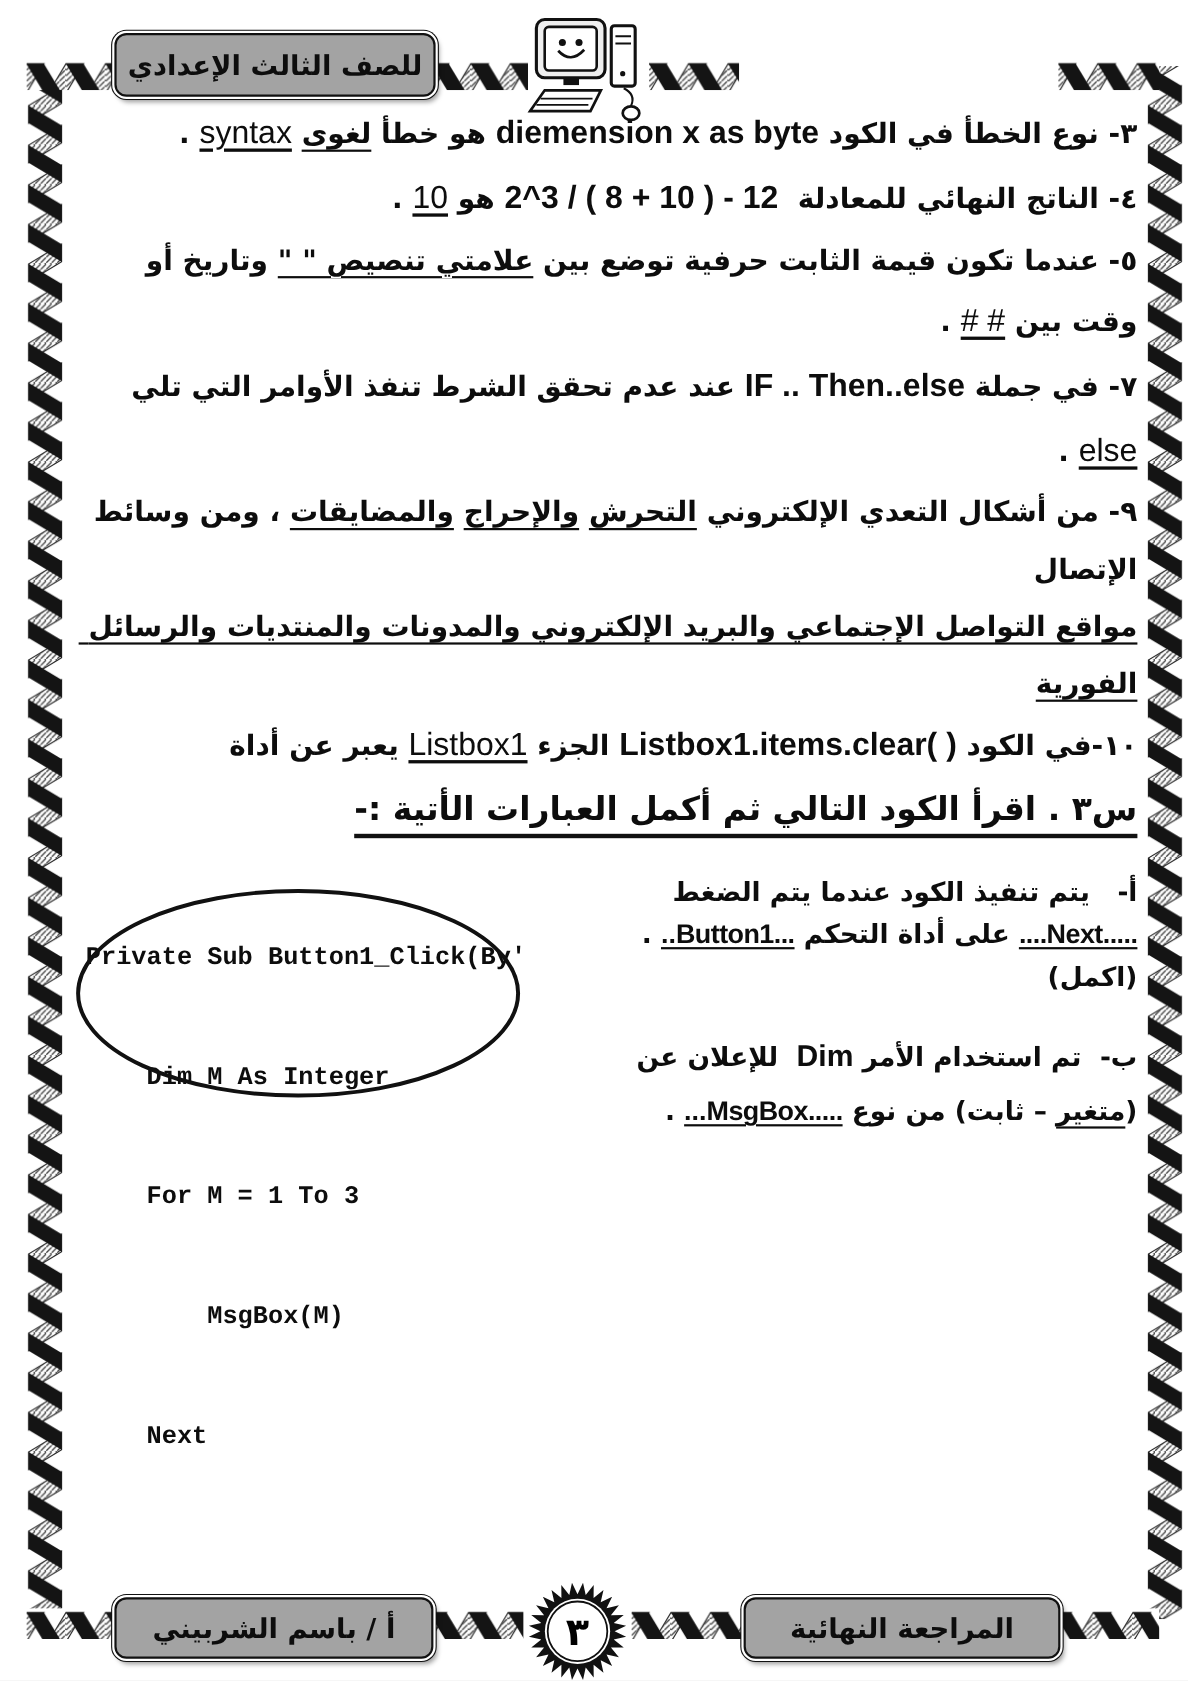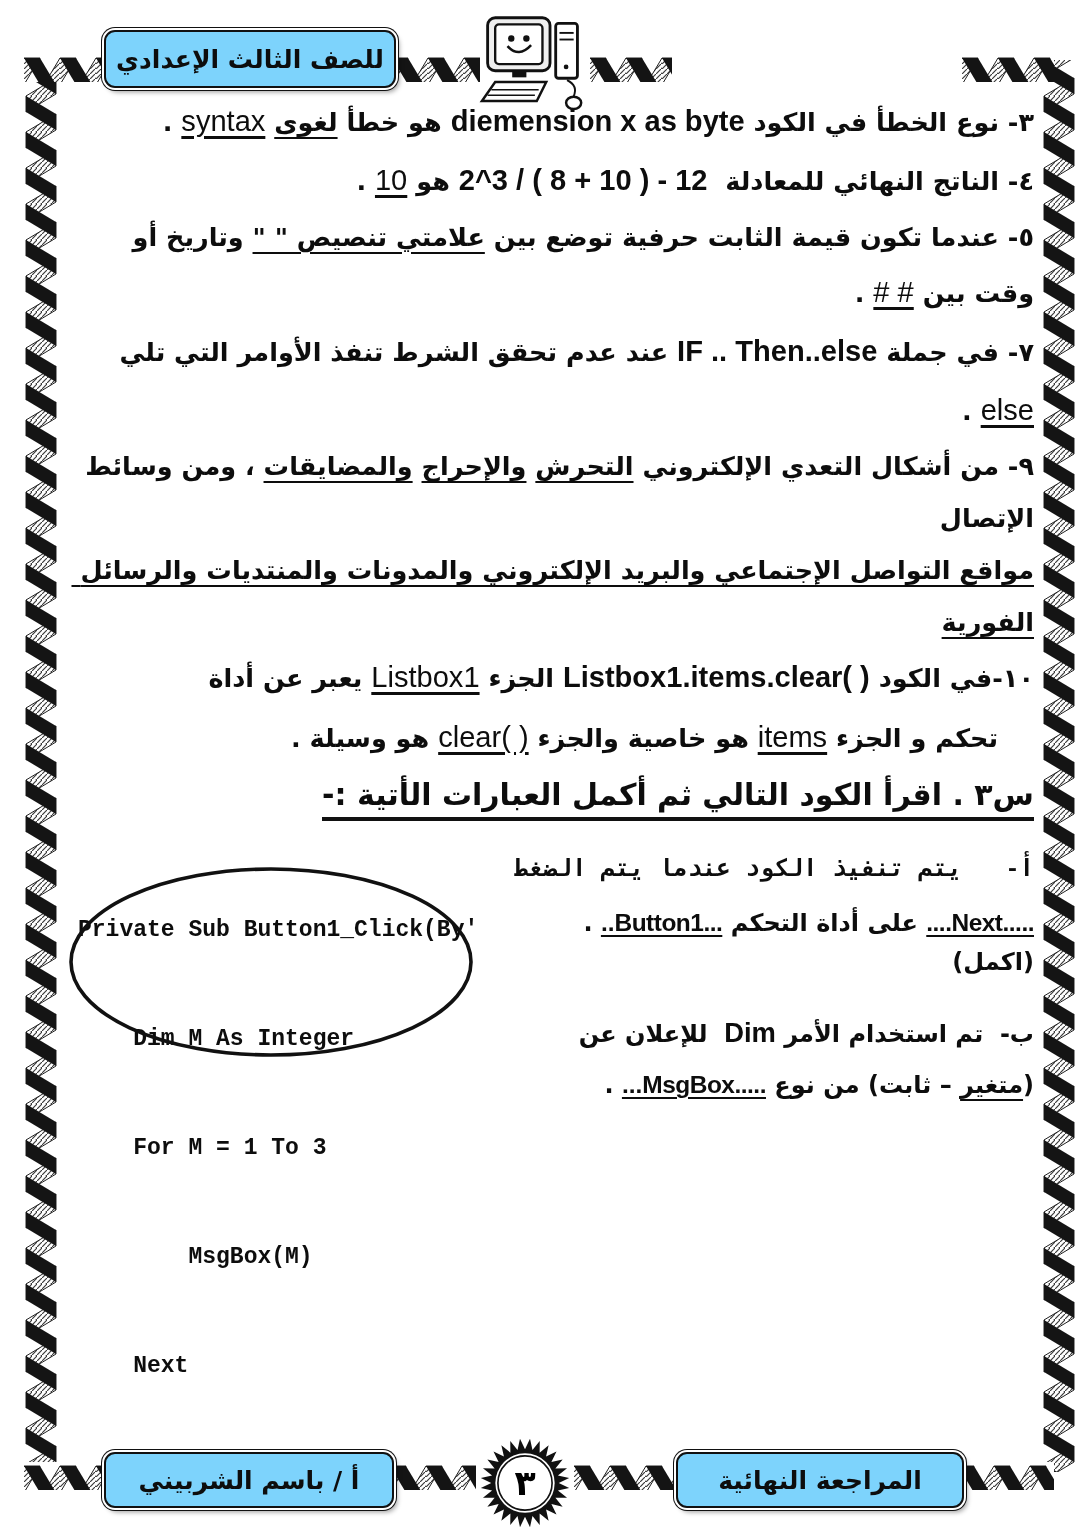--- a/index.html
+++ b/index.html
@@ -6,21 +6,21 @@
   .page{position:relative;width:1080px;height:1528px;margin:0 auto;background:#fff;overflow:hidden;
         font-family:"DejaVu Sans",sans-serif;color:#0d0d0d;}
   
   .rib{position:absolute;}
   .rib svg{display:block;width:100%;height:100%;}
   .rib-left{left:22px;top:60px;width:38px;height:1412px;}
   .rib-right{left:1040px;top:60px;width:38px;height:1412px;}
   .chain{position:absolute;height:28px;}
   .chain svg{display:block;width:100%;height:100%;}
   
-  .banner{position:absolute;background:#7dd3fc;border:2px solid #111;border-radius:11px;
+  .banner{position:absolute;background:#a3a3a3;border:2px solid #111;border-radius:11px;
           box-shadow:0 0 0 2px #fff,0 0 0 3px #111,3px 4px 5px rgba(0,0,0,.4);
           display:flex;align-items:center;justify-content:center;
           font-weight:bold;font-size:25px;}
   
   .main{position:absolute;left:78px;right:46px;top:92px;direction:rtl;text-align:right;}
   .q-line{font-size:25.5px;font-weight:bold;line-height:2.04;margin:0;}
   .run{white-space:pre-wrap;}
   .r-u{text-decoration:underline;text-decoration-thickness:2.2px;text-underline-offset:6px;}
   .r-code{font-family:"Liberation Sans",sans-serif;direction:ltr;unicode-bidi:isolate;font-weight:bold;font-size:1.14em;}
   .r-codeu{font-family:"Liberation Sans",sans-serif;direction:ltr;unicode-bidi:isolate;font-weight:normal;font-size:1.14em;
@@ -31,21 +31,21 @@
   .sec-title{display:inline-block;font-size:30px;font-weight:900;letter-spacing:-.5px;
              border-bottom:4px solid #111;padding-bottom:5px;}
   
   .s3{display:flex;direction:ltr;gap:14px;margin-top:6px;}
   .codeblock{font-family:"Liberation Mono","DejaVu Sans Mono",monospace;font-weight:bold;
              direction:ltr;text-align:left;font-size:23px;line-height:1.58;white-space:pre;}
   .code1-wrap{position:relative;width:402px;flex:0 0 402px;padding-top:4px;}
   .circle-annot{position:absolute;left:-14px;top:28px;width:414px;height:198px;pointer-events:none;}
   .s3-items{flex:1;direction:rtl;text-align:right;font-size:24px;font-weight:bold;padding-top:16px;}
   .s3-items .q-line{font-size:24px;line-height:1.6;}
-  .mb10{margin-bottom:14px;font-family:Liberation Mono, monospace;} .mb22{margin-bottom:30px;} .mb8{margin-bottom:10px;}
+  .mb10{} .mb22{margin-bottom:30px;} .mb8{margin-bottom:10px;}
   
   .star-wrap{position:absolute;left:480px;top:1438px;width:90px;height:90px;}
   .star-wrap svg{display:block;width:100%;height:100%;}
   .star-num{font-family:"DejaVu Sans",sans-serif;font-weight:bold;font-size:34px;}
   .computer{position:absolute;left:474px;top:14px;width:118px;height:104px;}
 </style>
 </head>
 <body>
 
 <div class="page">
@@ -126,21 +126,20 @@
   </svg>
 
   <div class="main">
     <p class="q-line"><span class="run">٣- نوع الخطأ في الكود </span><span class="run r-code">diemension x as byte</span><span class="run"> هو خطأ </span><span class="run r-u">لغوى</span><span class="run"> </span><span class="run r-codeu">syntax</span><span class="run"> .</span></p>
     <p class="q-line"><span class="run">٤- الناتج النهائي للمعادلة  </span><span class="run r-code">2^3 / ( 8 + 10 ) - 12</span><span class="run"> هو </span><span class="run r-codeu">10</span><span class="run"> .</span></p>
     <p class="q-line"><span class="run">٥- عندما تكون قيمة الثابت حرفية توضع بين </span><span class="run r-u">علامتي تنصيص " "</span><span class="run"> وتاريخ أو وقت بين </span><span class="run r-codeu"># #</span><span class="run"> .</span></p>
     <p class="q-line"><span class="run">٧- في جملة </span><span class="run r-code">IF .. Then..else</span><span class="run"> عند عدم تحقق الشرط تنفذ الأوامر التي تلي </span><span class="run r-codeu">else</span><span class="run"> .</span></p>
     <p class="q-line"><span class="run">٩- من أشكال التعدي الإلكتروني </span><span class="run r-u">التحرش</span><span class="run"> </span><span class="run r-u">والإحراج</span><span class="run"> </span><span class="run r-u">والمضايقات</span><span class="run"> ، ومن وسائط الإتصال</span></p>
     <p class="q-line"><span class="run r-u">مواقع التواصل الإجتماعي والبريد الإلكتروني والمدونات والمنتديات والرسائل الفورية</span></p>
     <p class="q-line"><span class="run">١٠-في الكود </span><span class="run r-code">Listbox1.items.clear( )</span><span class="run"> الجزء </span><span class="run r-codeu">Listbox1</span><span class="run"> يعبر عن أداة</span></p>
-    <p class="q-line" style="padding-right:36px;"><span class="run">تحكم و الجزء </span><span class="run r-codeu">items</span><span class="run"> هو خاصية والجزء </span><span class="run r-codeu">clear( )</span><span class="run"> هو وسيلة .</span></p>
 
     <div class="sec-title-wrap">
       <span class="sec-title">س٣ . اقرأ الكود التالي ثم أكمل العبارات الأتية :-</span>
     </div>
 
     <div class="s3">
       <div class="code1-wrap codeblock">
         <div>Private Sub Button1_Click(By'</div>
         <div>    Dim M As Integer</div>
         <div>    For M = 1 To 3</div>

